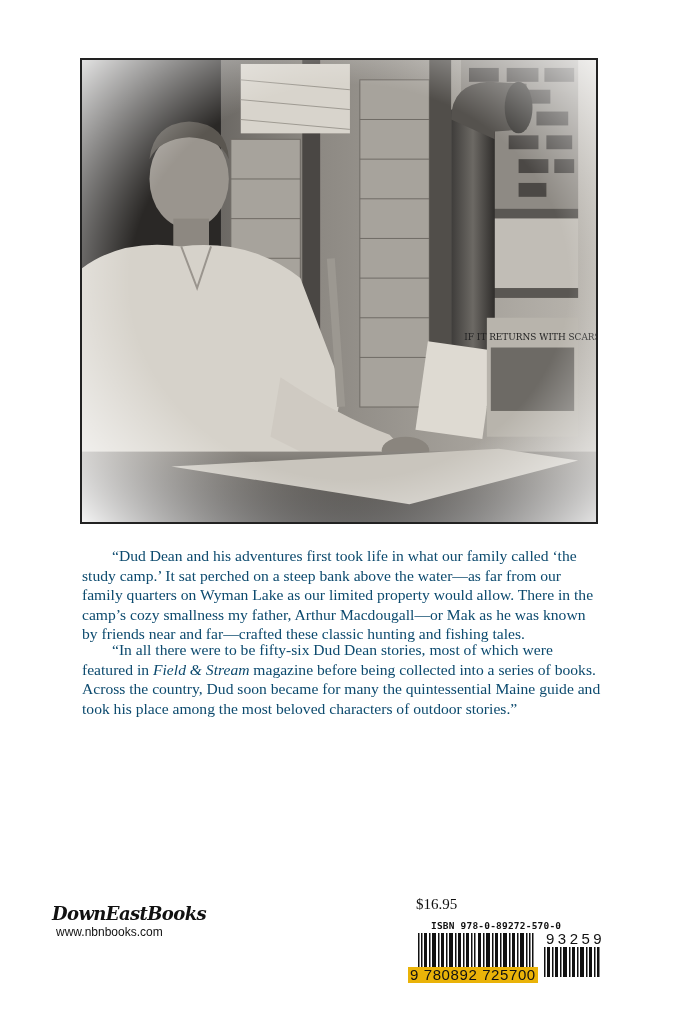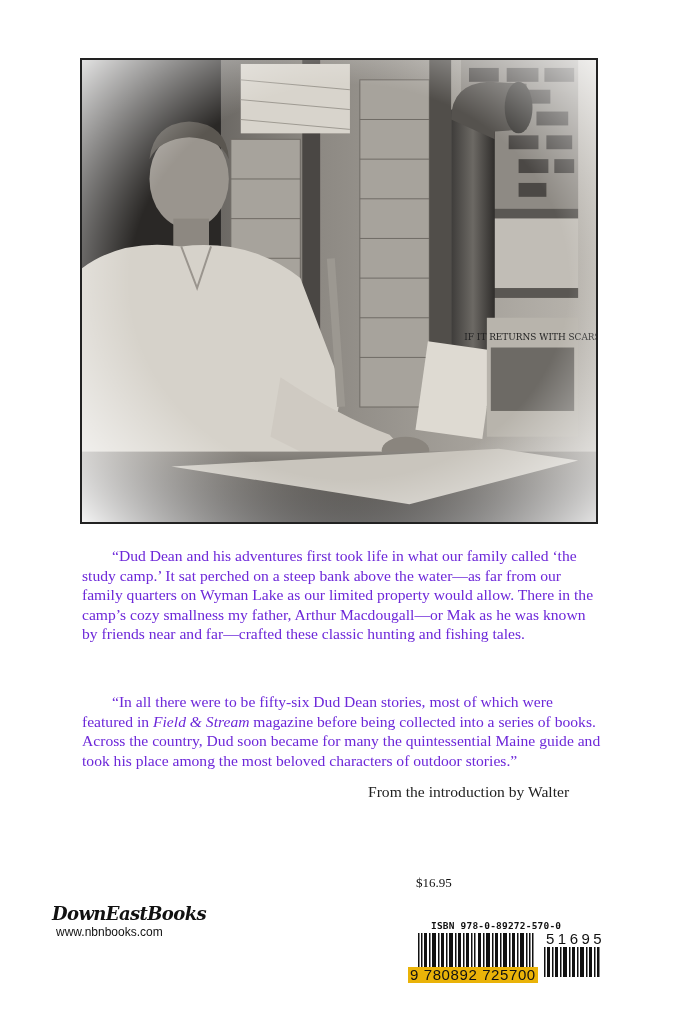--- a/index.html
+++ b/index.html
@@ -11,42 +11,42 @@
   }
   .photo-frame svg { display: block; width: 100%; height: 100%; }
   .vignette {
     position: absolute; inset: 0;
     background: radial-gradient(ellipse at 52% 48%, rgba(255,255,255,0) 58%, rgba(255,255,255,0.55) 82%, rgba(255,255,255,0.95) 100%);
     pointer-events: none;
   }
 
   .body-text {
     position: absolute; left: 82px; width: 520px;
-    font-size: 15.6px; line-height: 19.6px; color: #6d28d9;
+    font-size: 15.6px; line-height: 19.6px; color: #0c4a6e;
   }
   .para1 { top: 546px; }
-  .para2 { top: 692px; }
+  .para2 { top: 640px; }
   .para p { margin: 0; text-indent: 30px; }
   .attribution {
     position: absolute; left: 368px; top: 782px; width: 240px;
     font-size: 15.6px; line-height: 19.6px; color: #222;
   }
 
   .publisher-logo {
     position: absolute; left: 52px; top: 903px;
     font-family: "DejaVu Serif", serif; font-weight: bold; font-size: 18px; letter-spacing: -0.6px; color: #111; font-style: italic;
   }
   .publisher-url {
     position: absolute; left: 56px; top: 925px;
     font-family: "Liberation Sans", sans-serif; font-size: 12px; color: #111; text-align: right;
   }
 
   .price {
-    position: absolute; left: 416px; top: 875px;
-    font-family: "Liberation Serif", serif; font-size: 13px; color: #111;
+    position: absolute; left: 416px; top: 896px;
+    font-family: "Liberation Serif", serif; font-size: 15px; color: #111;
   }
   .isbn-label {
     position: absolute; left: 414px; top: 920px;
     font-family: "DejaVu Sans Mono", monospace; font-weight: bold; font-size: 9.5px; letter-spacing: 0.2px; color: #111; margin-left: 17px;
   }
   .barcode-main {
     position: absolute; left: 418px; top: 933px; width: 116px; height: 44px;
   }
   .barcode-digits {
     position: absolute; left: 408px; top: 967px;
@@ -163,21 +163,20 @@
 
 <div class="body-text para para1">
   <p>“Dud Dean and his adventures first took life in what our family called ‘the study camp.’ It sat perched on a steep bank above the water—as far from our family quarters on Wyman Lake as our limited property would allow. There in the camp’s cozy smallness my father, Arthur Macdougall—or Mak as he was known by friends near and far—crafted these classic hunting and fishing tales.</p>
 </div>
 
 <div class="body-text para para2">
   <p><span>“In all there were to be fifty-six Dud Dean stories, most of which were featured in </span><i>Field &amp; Stream</i><span> magazine before being collected into a series of books. Across the country, Dud soon became for many the quintessential Maine guide and took his place among the most beloved characters of outdoor stories.”</span></p>
 </div>
 
 <div class="attribution">
-  <div>From the introduction by Walter</div>
 </div>
 
 <div class="publisher-logo">DownEastBooks</div>
 <div class="publisher-url">www.nbnbooks.com</div>
 
 <div class="price">$16.95</div>
 <div class="isbn-label">ISBN 978-0-89272-570-0</div>
 
 <svg class="barcode-main" viewBox="0 0 116 44" preserveAspectRatio="none">
   <g fill="#111">
@@ -207,21 +206,21 @@
     <rect x="94" y="0" width="3" height="34"></rect>
       <rect x="99" y="0" width="1.5" height="34"></rect>
       <rect x="102" y="0" width="4" height="34"></rect>
     <rect x="108" y="0" width="1.5" height="34"></rect>
       <rect x="111" y="0" width="1.5" height="44"></rect>
       <rect x="114" y="0" width="1.5" height="44"></rect>
   </g>
 </svg>
 <div class="barcode-digits">9 780892 725700</div>
 
-<div class="addon-digits">51695</div>
+<div class="addon-digits">93259</div>
 <svg class="barcode-addon" viewBox="0 0 56 30" preserveAspectRatio="none">
   <g fill="#111">
     <rect x="0" y="0" width="1.5" height="30"></rect>
       <rect x="3" y="0" width="3" height="30"></rect>
       <rect x="8" y="0" width="1.5" height="30"></rect>
     <rect x="11" y="0" width="3" height="30"></rect>
       <rect x="16" y="0" width="1.5" height="30"></rect>
       <rect x="19" y="0" width="4" height="30"></rect>
     <rect x="25" y="0" width="1.5" height="30"></rect>
       <rect x="28" y="0" width="3" height="30"></rect>

